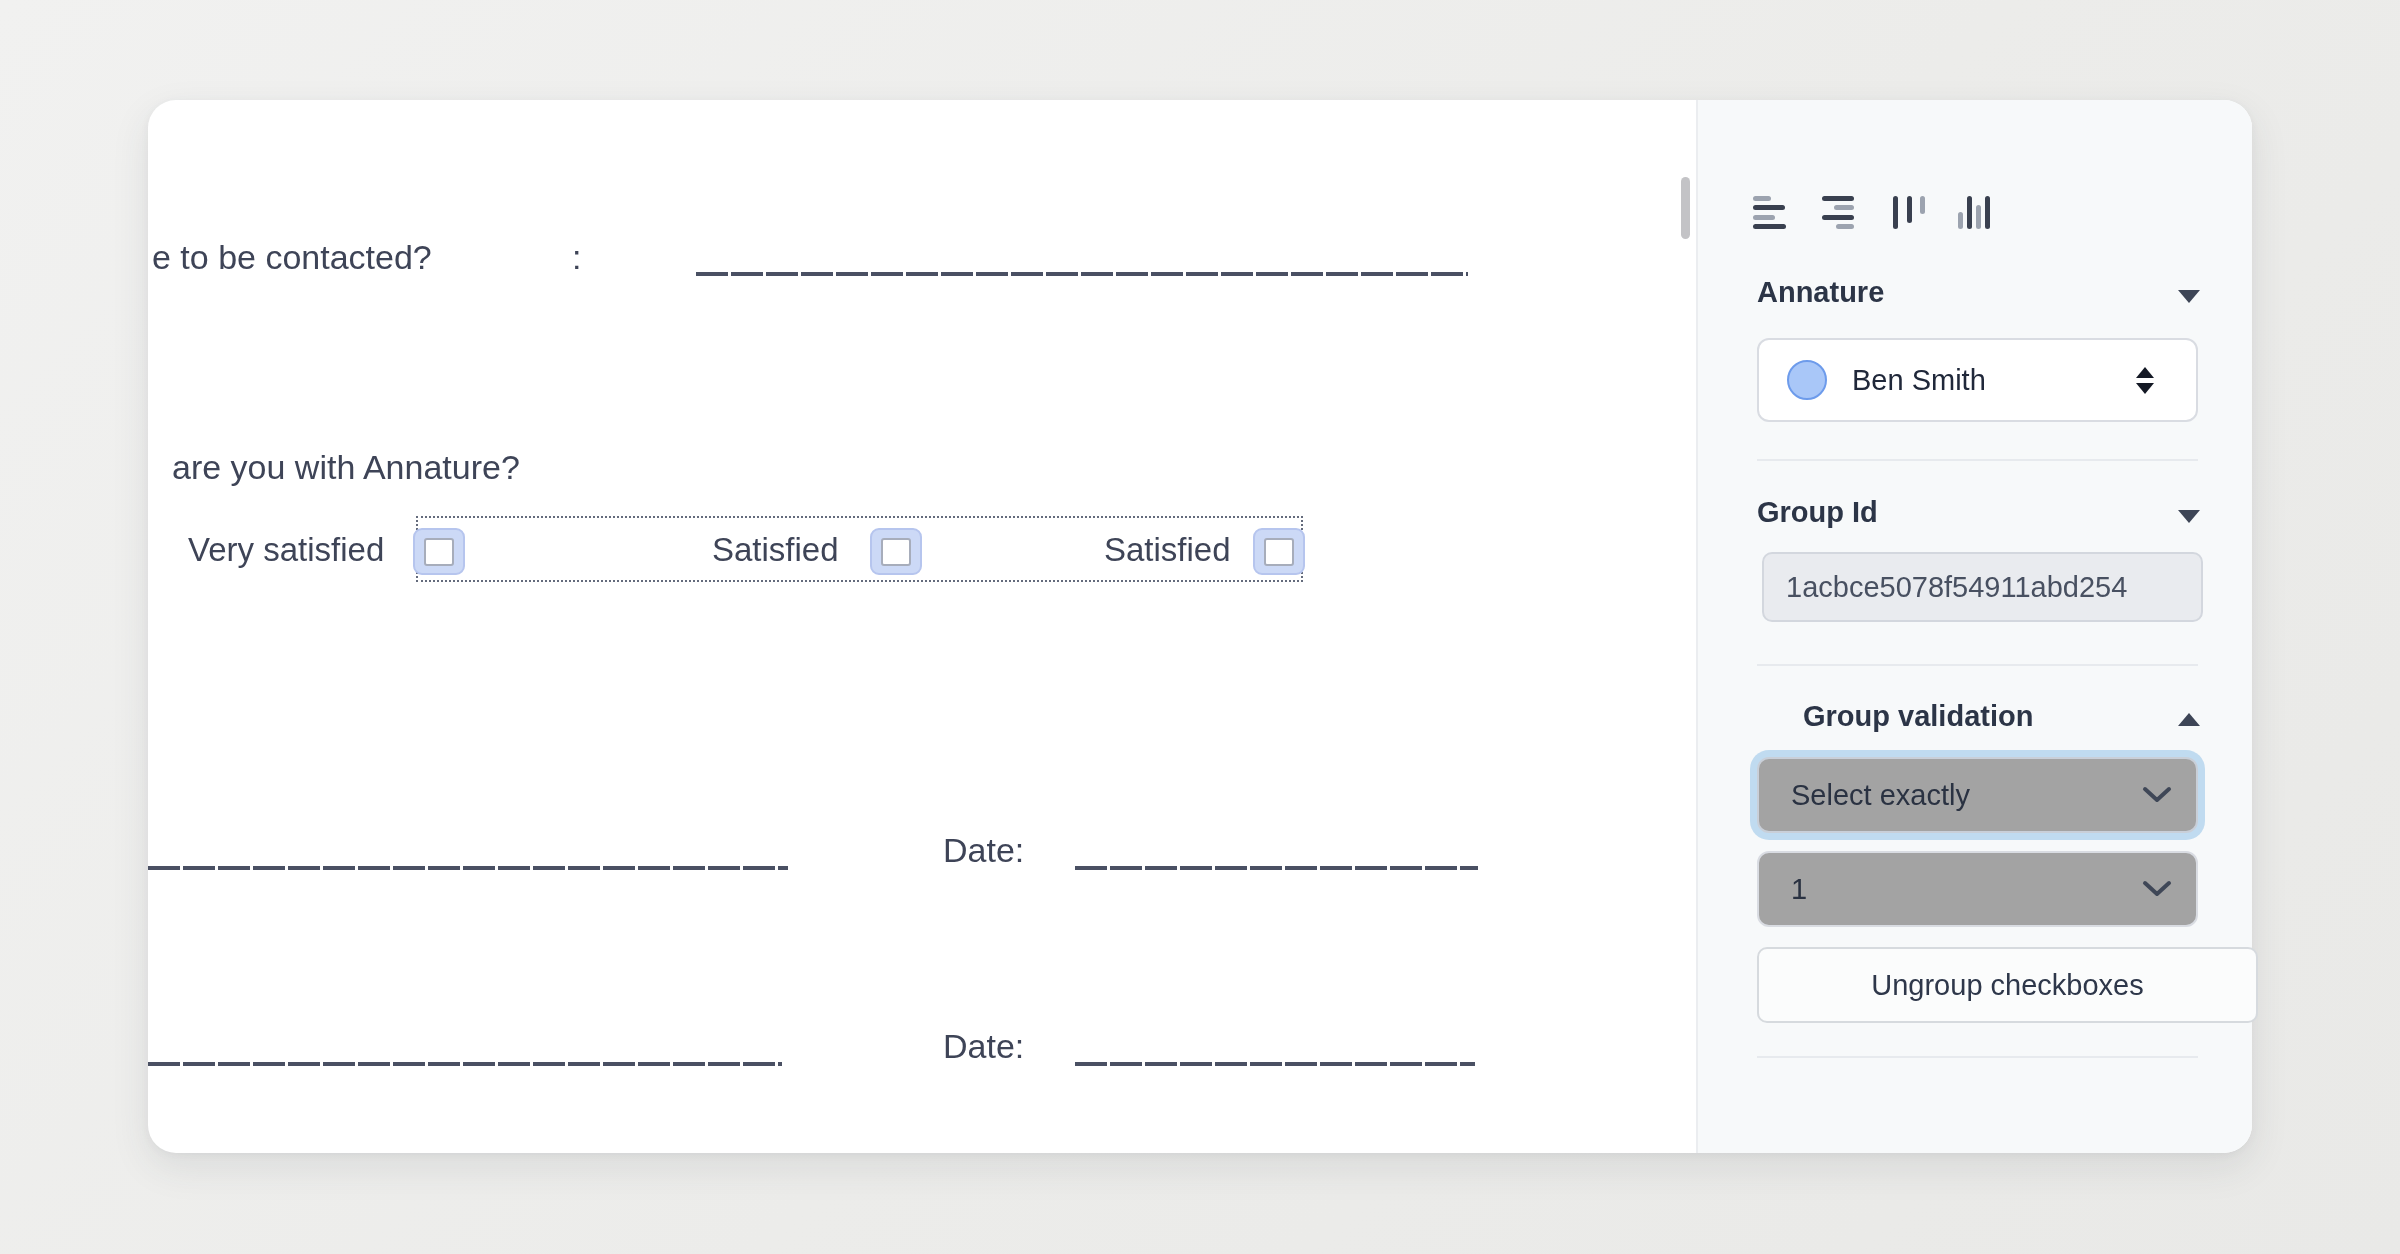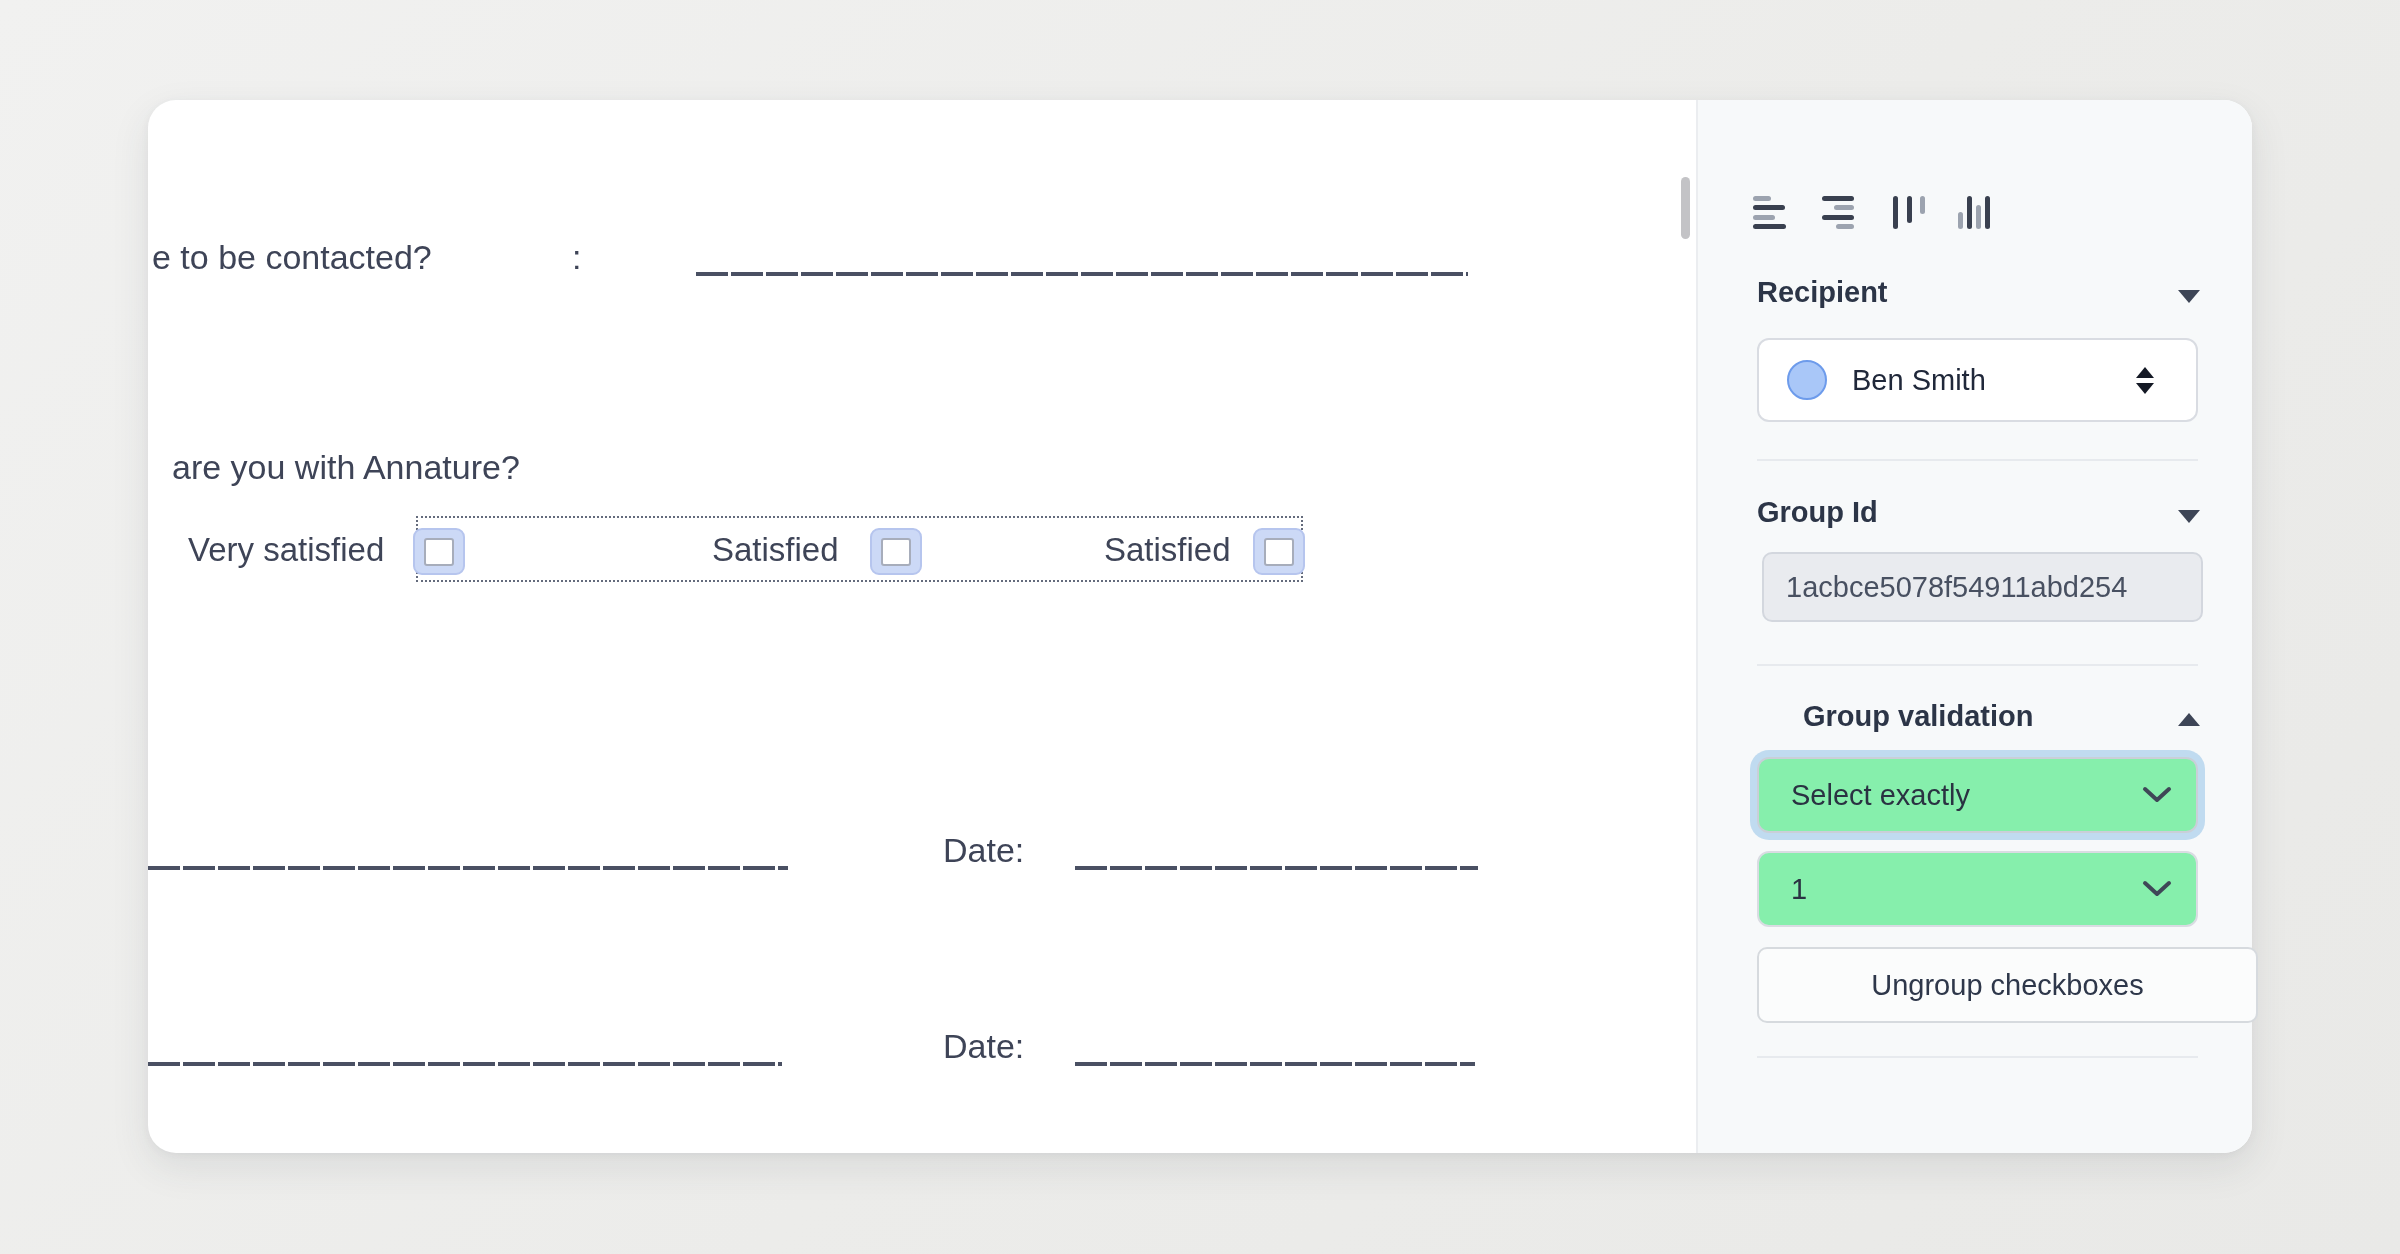--- a/index.html
+++ b/index.html
@@ -76,21 +76,21 @@
     border-right:9px solid transparent; border-top:11px solid #141925;
   }
 
   .text-input {
     background:#e9ebef; border:2px solid #d3d7de; border-radius:10px;
     color:#485061; font-size:29px; line-height:66px;
     padding:0 0 0 22px; white-space:nowrap; overflow:hidden;
   }
 
   .select-box {
-    background:#86efac; border:2px solid #d9dce2; border-radius:12px;
+    background:#a3a3a3; border:2px solid #d9dce2; border-radius:12px;
     display:flex; align-items:center; color:#2a3242; font-size:29px;
   }
   .select-box .val { margin-left:32px; flex:1 1 auto; white-space:nowrap; }
   .select-box .chev { margin-right:24px; flex:0 0 auto; display:flex; }
   .select-box.focused { border-color:#c9cfd8; box-shadow:0 0 0 7px #c0dbf0; }
 
   .btn {
     background:#fbfcfc; border:2px solid #d6dade; border-radius:10px;
     display:flex; align-items:center; justify-content:center;
     color:#2e374a; font-size:29px; font-weight:500; cursor:pointer;
@@ -167,21 +167,21 @@
     <span class="bar-dark" style="height:27px;"></span>
     <span class="bar-grey" style="height:18px;"></span>
   </div>
   <div class="abs icon icon-v bottom" style="left:1810px; top:96px;">
     <span class="bar-grey" style="height:17px;"></span>
     <span class="bar-dark" style="height:33px;"></span>
     <span class="bar-grey" style="height:24px;"></span>
     <span class="bar-dark" style="height:33px;"></span>
   </div>
 
-  <div class="abs sb-label" style="left:1609px; top:176px;">Recipient</div>
+  <div class="abs sb-label" style="left:1609px; top:176px;">Annature</div>
   <div class="abs tri-down" style="left:2030px; top:190px;"></div>
 
   <div class="abs field-box recipient-box" style="left:1609px; top:238px; width:441px; height:84px;">
     <div class="avatar"></div>
     <div class="recipient-name">Ben Smith</div>
     <div class="sort-arrows">
       <span class="up"></span>
         <span class="down"></span>
     </div>
   </div>

